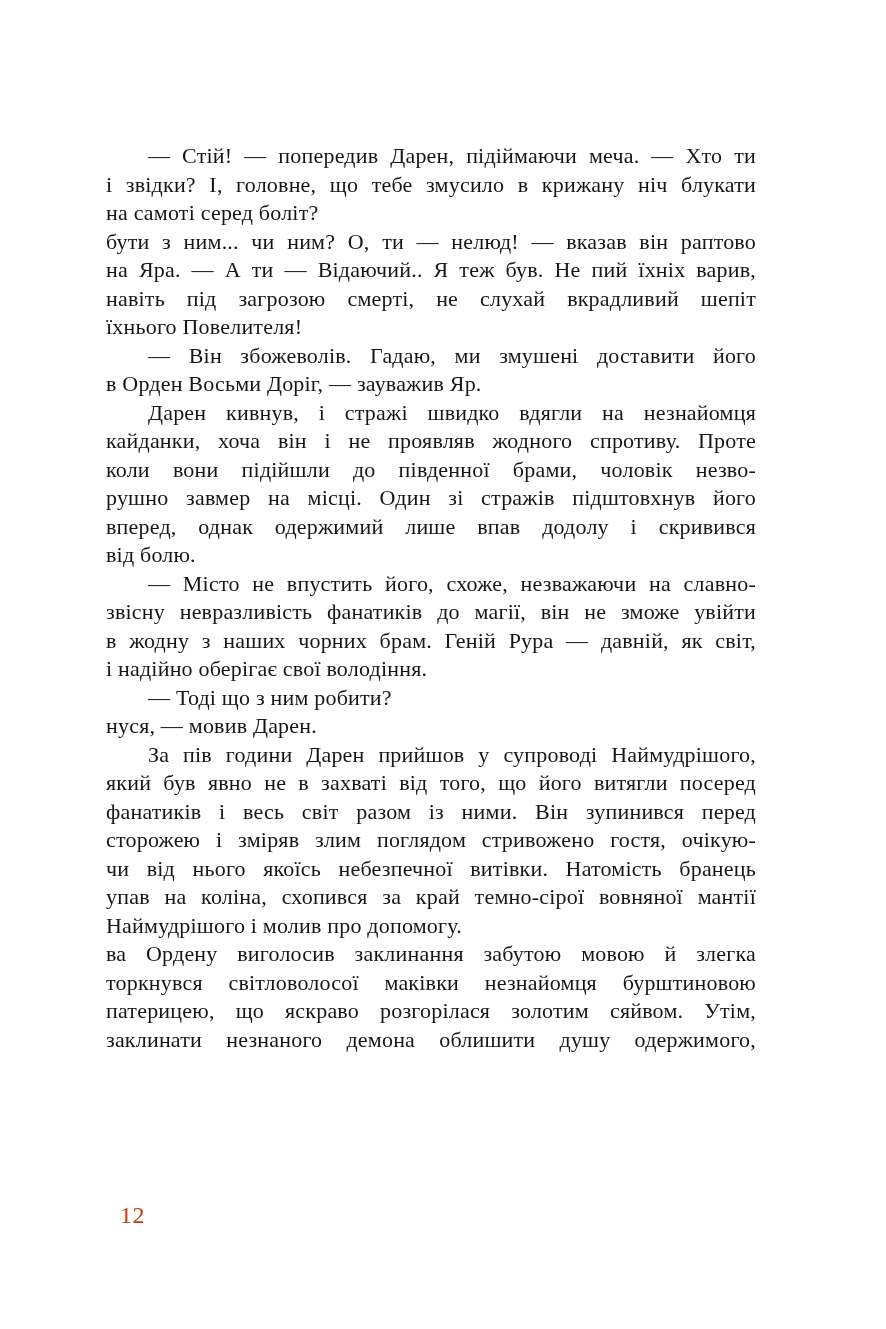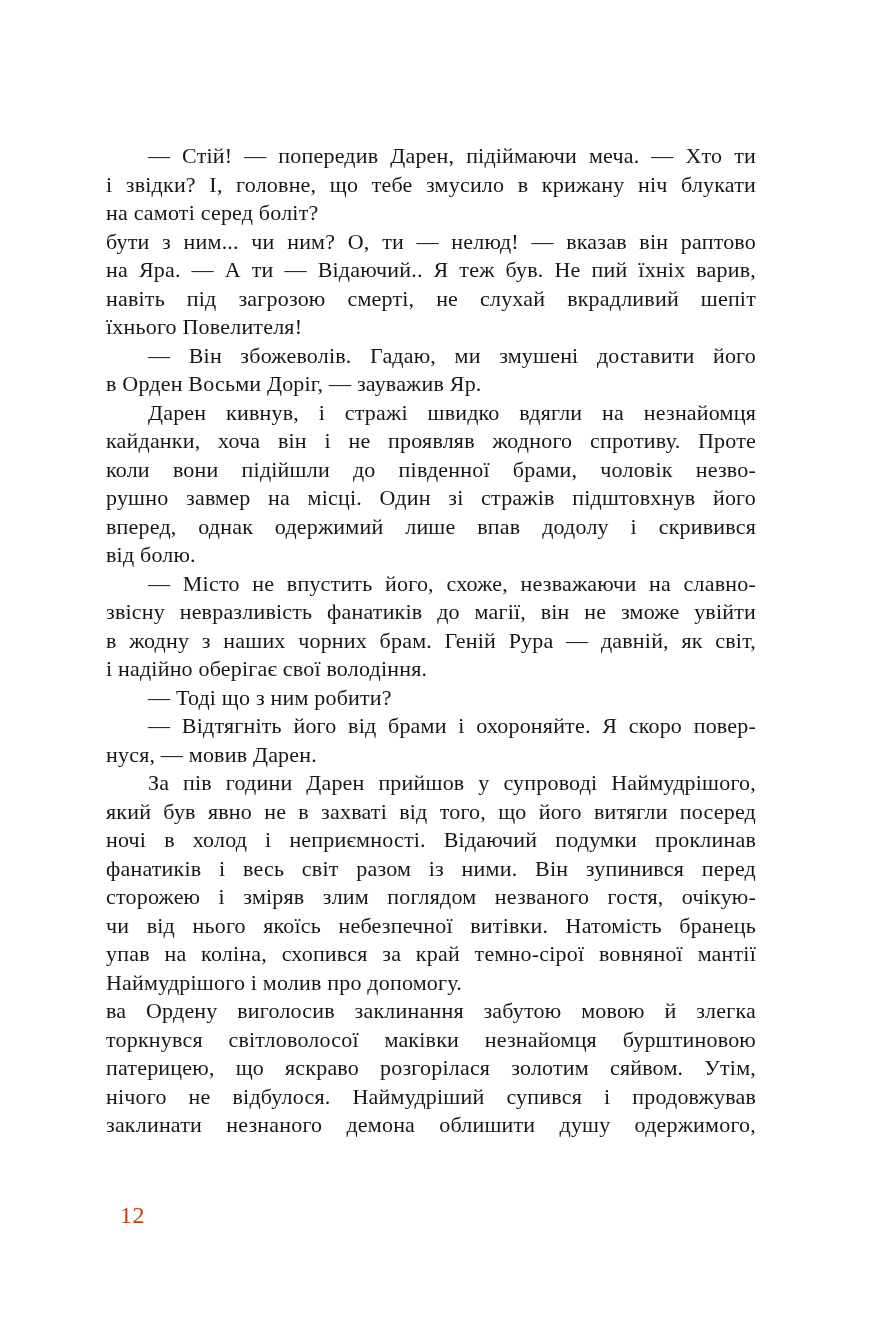--- a/index.html
+++ b/index.html
@@ -76,30 +76,27 @@
       <div class="line">кайданки, хоча він і не проявляв жодного спротиву. Проте</div>
       <div class="line">коли вони підійшли до південної брами, чоловік незво-</div>
       <div class="line">рушно завмер на місці. Один зі стражів підштовхнув його</div>
       <div class="line">вперед, однак одержимий лише впав додолу і скривився</div>
       <div class="line para-end">від болю.</div>
       <div class="line first">— Місто не впустить його, схоже, незважаючи на славно-</div>
       <div class="line">звісну невразливість фанатиків до магії, він не зможе увійти</div>
       <div class="line">в жодну з наших чорних брам. Геній Рура — давній, як світ,</div>
       <div class="line para-end">і надійно оберігає свої володіння.</div>
       <div class="line first para-end">— Тоді що з ним робити?</div>
-      <div class="line first">— Відтягніть його від брами і охороняйте. Я скоро повер-</div>
       <div class="line para-end">нуся, — мовив Дарен.</div>
       <div class="line first">За пів години Дарен прийшов у супроводі Наймудрішого,</div>
       <div class="line">який був явно не в захваті від того, що його витягли посеред</div>
-      <div class="line">ночі в холод і неприємності. Відаючий подумки проклинав</div>
       <div class="line">фанатиків і весь світ разом із ними. Він зупинився перед</div>
-      <div class="line">сторожею і зміряв злим поглядом незваного гостя, очікую-</div>
+      <div class="line">сторожею і зміряв злим поглядом стривожено гостя, очікую-</div>
       <div class="line">чи від нього якоїсь небезпечної витівки. Натомість бранець</div>
       <div class="line">упав на коліна, схопився за край темно-сірої вовняної мантії</div>
       <div class="line para-end">Наймудрішого і молив про допомогу.</div>
       <div class="line">ва Ордену виголосив заклинання забутою мовою й злегка</div>
       <div class="line">торкнувся світловолосої маківки незнайомця бурштиновою</div>
       <div class="line">патерицею, що яскраво розгорілася золотим сяйвом. Утім,</div>
-      <div class="line">нічого не відбулося. Наймудріший супився і продовжував</div>
       <div class="line">заклинати незнаного демона облишити душу одержимого,</div>
     </div>
   <div class="page-number">12</div>
 </div>
 
 </body></html>

